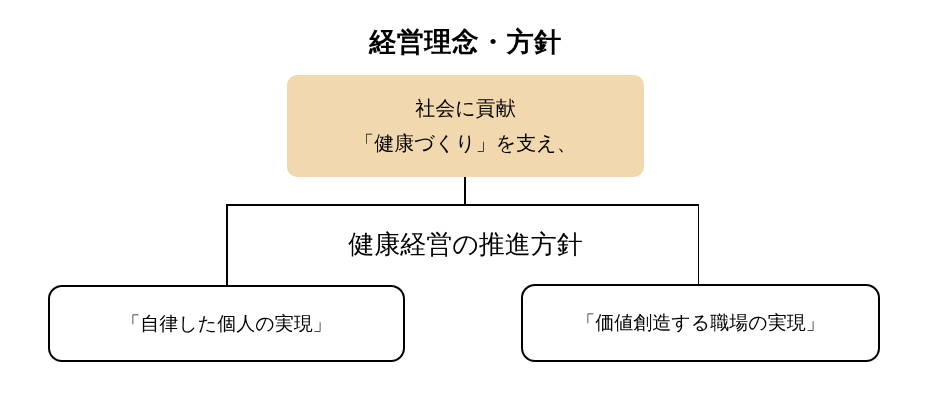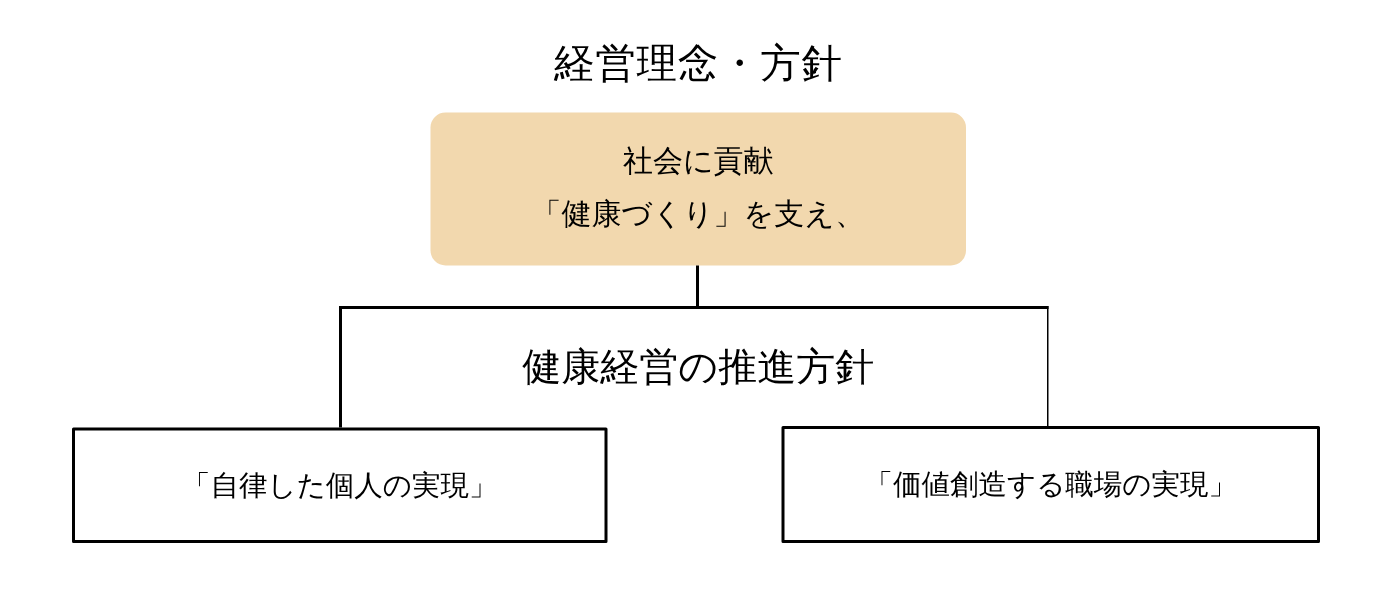--- a/index.html
+++ b/index.html
@@ -21,21 +21,21 @@
     background: var(--bg);
     overflow: hidden;
   }
   .diagram-title {
     position: absolute;
     left: 0;
     right: 0;
     top: 22px;
     text-align: center;
     font-size: 27px;
-    font-weight: normal;
+    font-weight: bold;
     line-height: 40px;
     letter-spacing: 0.5px;
   }
   .philosophy-box {
     position: absolute;
     left: 287px;
     top: 75px;
     width: 357px;
     height: 102px;
     background: var(--top-box-fill);
@@ -81,21 +81,21 @@
     left: 0;
     right: 0;
     top: 226px;
     text-align: center;
     font-size: 26px;
     line-height: 36px;
   }
   .goal-box {
     position: absolute;
     border: 2.5px solid var(--line);
-    border-radius: 1px;
+    border-radius: 14px;
     background: var(--bg);
     display: flex;
     align-items: center;
     justify-content: center;
     font-size: 19px;
     text-align: center;
   }
   .goal-box-individual {
     left: 48px;
     top: 285px;

